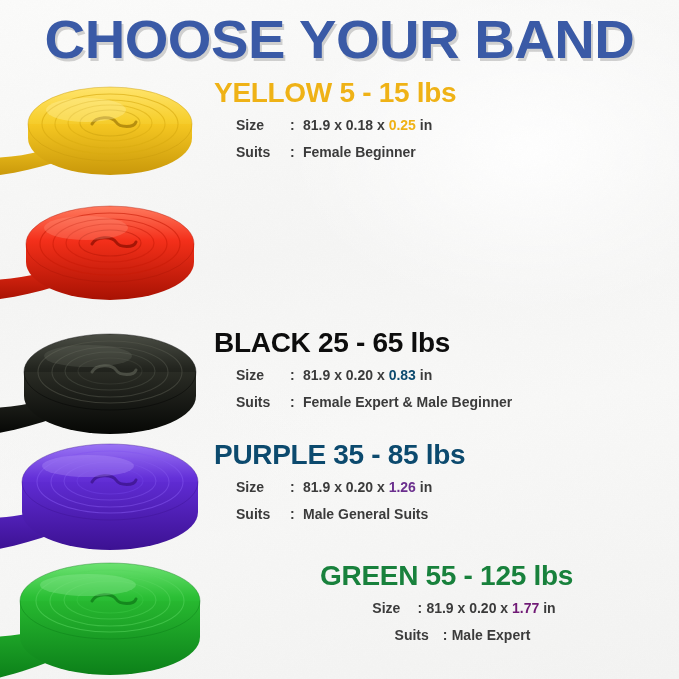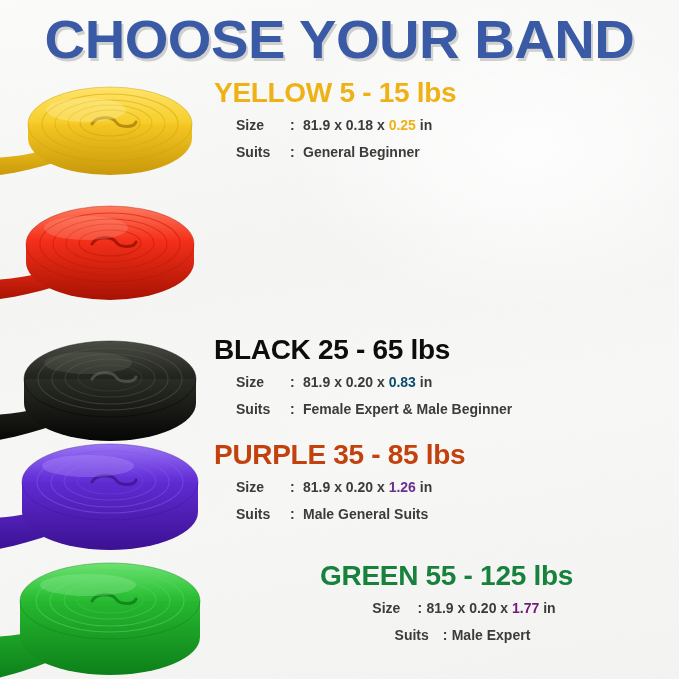--- a/index.html
+++ b/index.html
@@ -49,21 +49,21 @@
 
   
   .row {
     position: absolute;
     left: 0;
     width: 679px;
     height: 120px;
   }
   .row.r0 { top: 72px; padding-left: 16px; }
   .row.r1 { top: 192px; }
-  .row.r2 { top: 329px; }
+  .row.r2 { top: 322px; }
   .row.r3 { top: 434px; }
   .row.r4 { top: 555px; text-align: center; }
 
   
   .band {
     position: absolute;
     left: 0;
     top: 0;
     width: 212px;
     height: 124px;
@@ -163,21 +163,21 @@
     </svg>
   </div>
   <div class="info">
     <div class="band-head" style="color:#efb216">YELLOW  5 - 15 lbs</div>
     <div class="spec">
       <span class="lbl">Size</span><span class="colon">:</span><span>81.9 x 0.18 x</span>
       <span class="hl" style="color:#efb216">0.25</span>
       <span>in</span>
     </div>
     <div class="spec">
-      <span class="lbl">Suits</span><span class="colon">:</span><span>General Beginner</span>
+      <span class="lbl">Suits</span><span class="colon">:</span><span>Female Beginner</span>
     </div>
   </div>
 </div>
 
 <div class="row r1">
   <div class="band">
     <svg width="212" height="124" viewBox="0 0 212 124">
       <defs>
         <linearGradient id="gr-face" x1="0" y1="0" x2="0" y2="1">
           <stop offset="0%" stop-color="#ff7a5e"></stop>
@@ -262,21 +262,21 @@
       <ellipse cx="110" cy="48" rx="88" ry="38" fill="none" stroke="#3b1190" stroke-width="0.8" opacity=".5"></ellipse>
       <ellipse cx="110" cy="48" rx="73" ry="31" fill="none" stroke="#8356ee" stroke-width="1.1" opacity=".55"></ellipse>
       <ellipse cx="110" cy="48" rx="59" ry="25" fill="none" stroke="#8356ee" stroke-width="1.1" opacity=".5"></ellipse>
       <ellipse cx="110" cy="47" rx="46" ry="19" fill="none" stroke="#8356ee" stroke-width="1.1" opacity=".45"></ellipse>
       <ellipse cx="110" cy="47" rx="33" ry="13" fill="none" stroke="#7345e6" stroke-width="1.1" opacity=".45"></ellipse>
       <path d="M92,48 C96,40 112,40 116,46 C120,52 134,52 136,46" fill="none" stroke="#35107f" stroke-width="3" stroke-linecap="round" opacity=".65"></path>
       <ellipse cx="88" cy="32" rx="46" ry="11" fill="#bda2ff" opacity=".28"></ellipse>
     </svg>
   </div>
   <div class="info">
-    <div class="band-head" style="color:#c2410c">PURPLE  35 - 85 lbs</div>
+    <div class="band-head" style="color:#0c4a6e">PURPLE  35 - 85 lbs</div>
     <div class="spec">
       <span class="lbl">Size</span><span class="colon">:</span><span>81.9 x 0.20 x</span>
       <span class="hl" style="color:#6b2f8e">1.26</span>
       <span>in</span>
     </div>
     <div class="spec">
       <span class="lbl">Suits</span><span class="colon">:</span><span>Male General Suits</span>
     </div>
   </div>
 </div>

